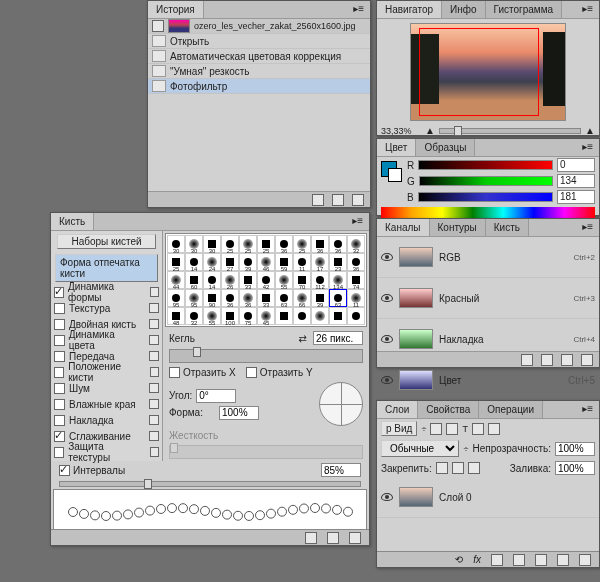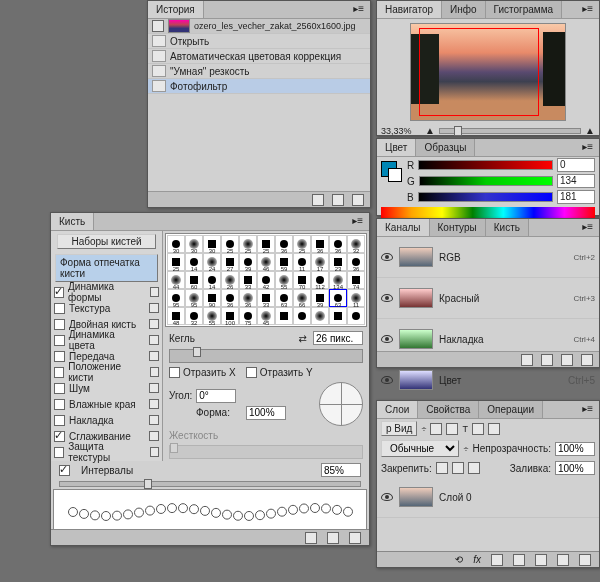--- a/index.html
+++ b/index.html
@@ -556,38 +556,38 @@
             <span class="chk"></span>
             <span>Отразить Y</span>
           </label>
       </div>
       <div style="display:flex;align-items:center;padding:2px 6px;gap:6px;">
         <div style="flex:1;">
           <div style="display:flex;align-items:center;gap:4px;margin-bottom:3px;">
             <span class="lbl">Угол:</span>
             <input class="tiny" value="0°" style="">
           </div>
-          <div style="display:flex;align-items:center;gap:16px;justify-content:center;">
+          <div style="display:flex;align-items:center;gap:16px;">
             <span class="lbl">Форма:</span>
             <input class="tiny" value="100%" style="">
           </div>
         </div>
         <div style="width:44px;height:44px;border:1px solid #888;border-radius:50%;position:relative;background:#f4f4f4;">
           <div style="position:absolute;left:50%;top:0;bottom:0;width:1px;background:#888;"></div>
           <div style="position:absolute;top:50%;left:0;right:0;height:1px;background:#888;"></div>
         </div>
       </div>
       <div style="padding:2px 6px;color:#888;" class="lbl">Жесткость</div>
       <div class="hslider" style="margin:2px 6px;opacity:.4;">
           <div class="knob" style="left:0;"></div>
         </div>
     </div>
   </div>
   <div style="display:flex;align-items:center;padding:2px 8px;gap:6px;">
-    <label style="display:flex;gap:11px;align-items:center;">
+    <label style="display:flex;gap:3px;align-items:center;">
         <span class="chk on"></span>
         <span>Интервалы</span>
       </label>
     <span style="flex:1;"></span>
     <input class="tiny" value="85%" style="">
   </div>
   <div class="hslider" style="margin:2px 8px;">
       <div class="knob" style="left:28%;"></div>
     </div>
   <div class="stroke-prev">

